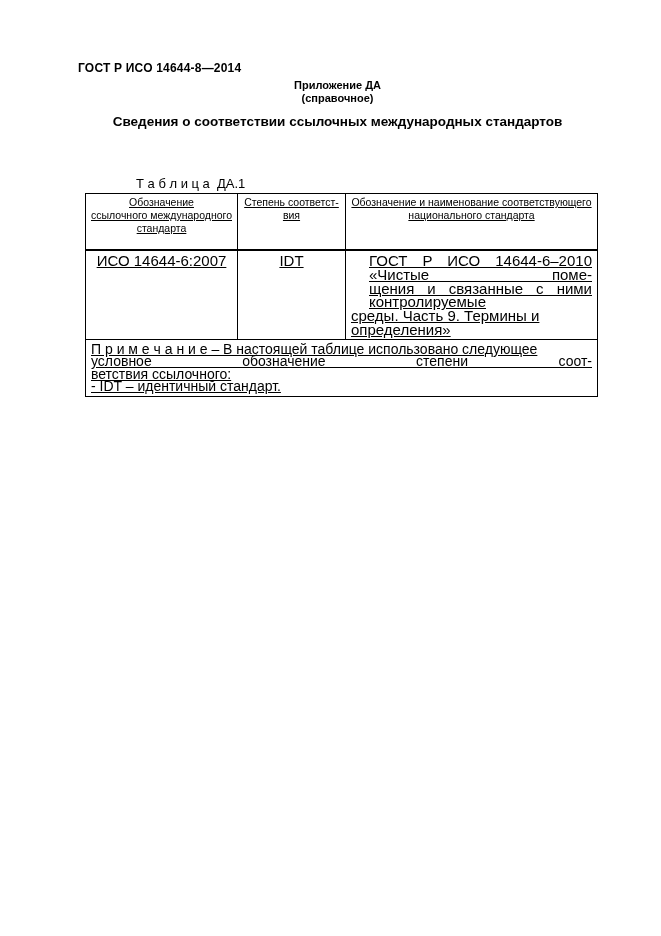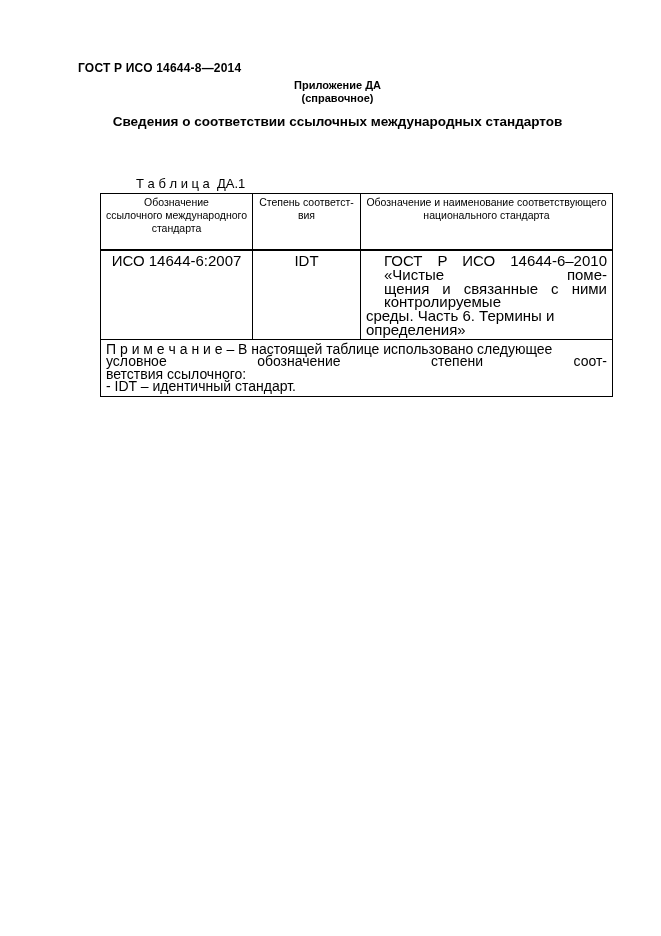--- a/index.html
+++ b/index.html
@@ -44,25 +44,26 @@
   .table-caption {
     position: absolute;
     left: 90px;
     top: 176px;
     font-size: 13px;
     white-space: pre;
     margin-left: 46px;
   }
   table.corr-table {
     position: absolute;
-    left: 100px;
+    left: 85px;
     top: 193px;
     width: 512px;
     border-collapse: collapse;
     table-layout: fixed;
+    text-decoration: underline;
   }
   .corr-table th, .corr-table td {
     border: 1px solid #000000;
     margin: 0;
   }
   .corr-table th {
     font-weight: normal;
     font-size: 10.5px;
     line-height: 13px;
     vertical-align: top;
@@ -142,21 +143,21 @@
           </th>
       </tr>
     </thead>
     <tbody>
       <tr>
         <td class="data-cell cell-center">ИСО 14644-6:2007</td>
         <td class="data-cell cell-center">IDT</td>
         <td class="data-cell cell-std">
             <div>ГОСТ Р ИСО 14644-6–2010 «Чистые поме-</div>
             <div>щения и связанные с ними контролируемые</div>
-            <div>среды. Часть 6. Термины и определения»</div>
+            <div>среды. Часть 9. Термины и определения»</div>
           </td>
       </tr>
       <tr>
         <td class="note-cell" colspan="3">
             <div>П р и м е ч а н и е – В настоящей таблице использовано следующее условное обозначение степени соот-</div>
             <div>ветствия ссылочного:</div>
             <div>- IDT – идентичный стандарт.</div>
           </td>
       </tr>
     </tbody>

